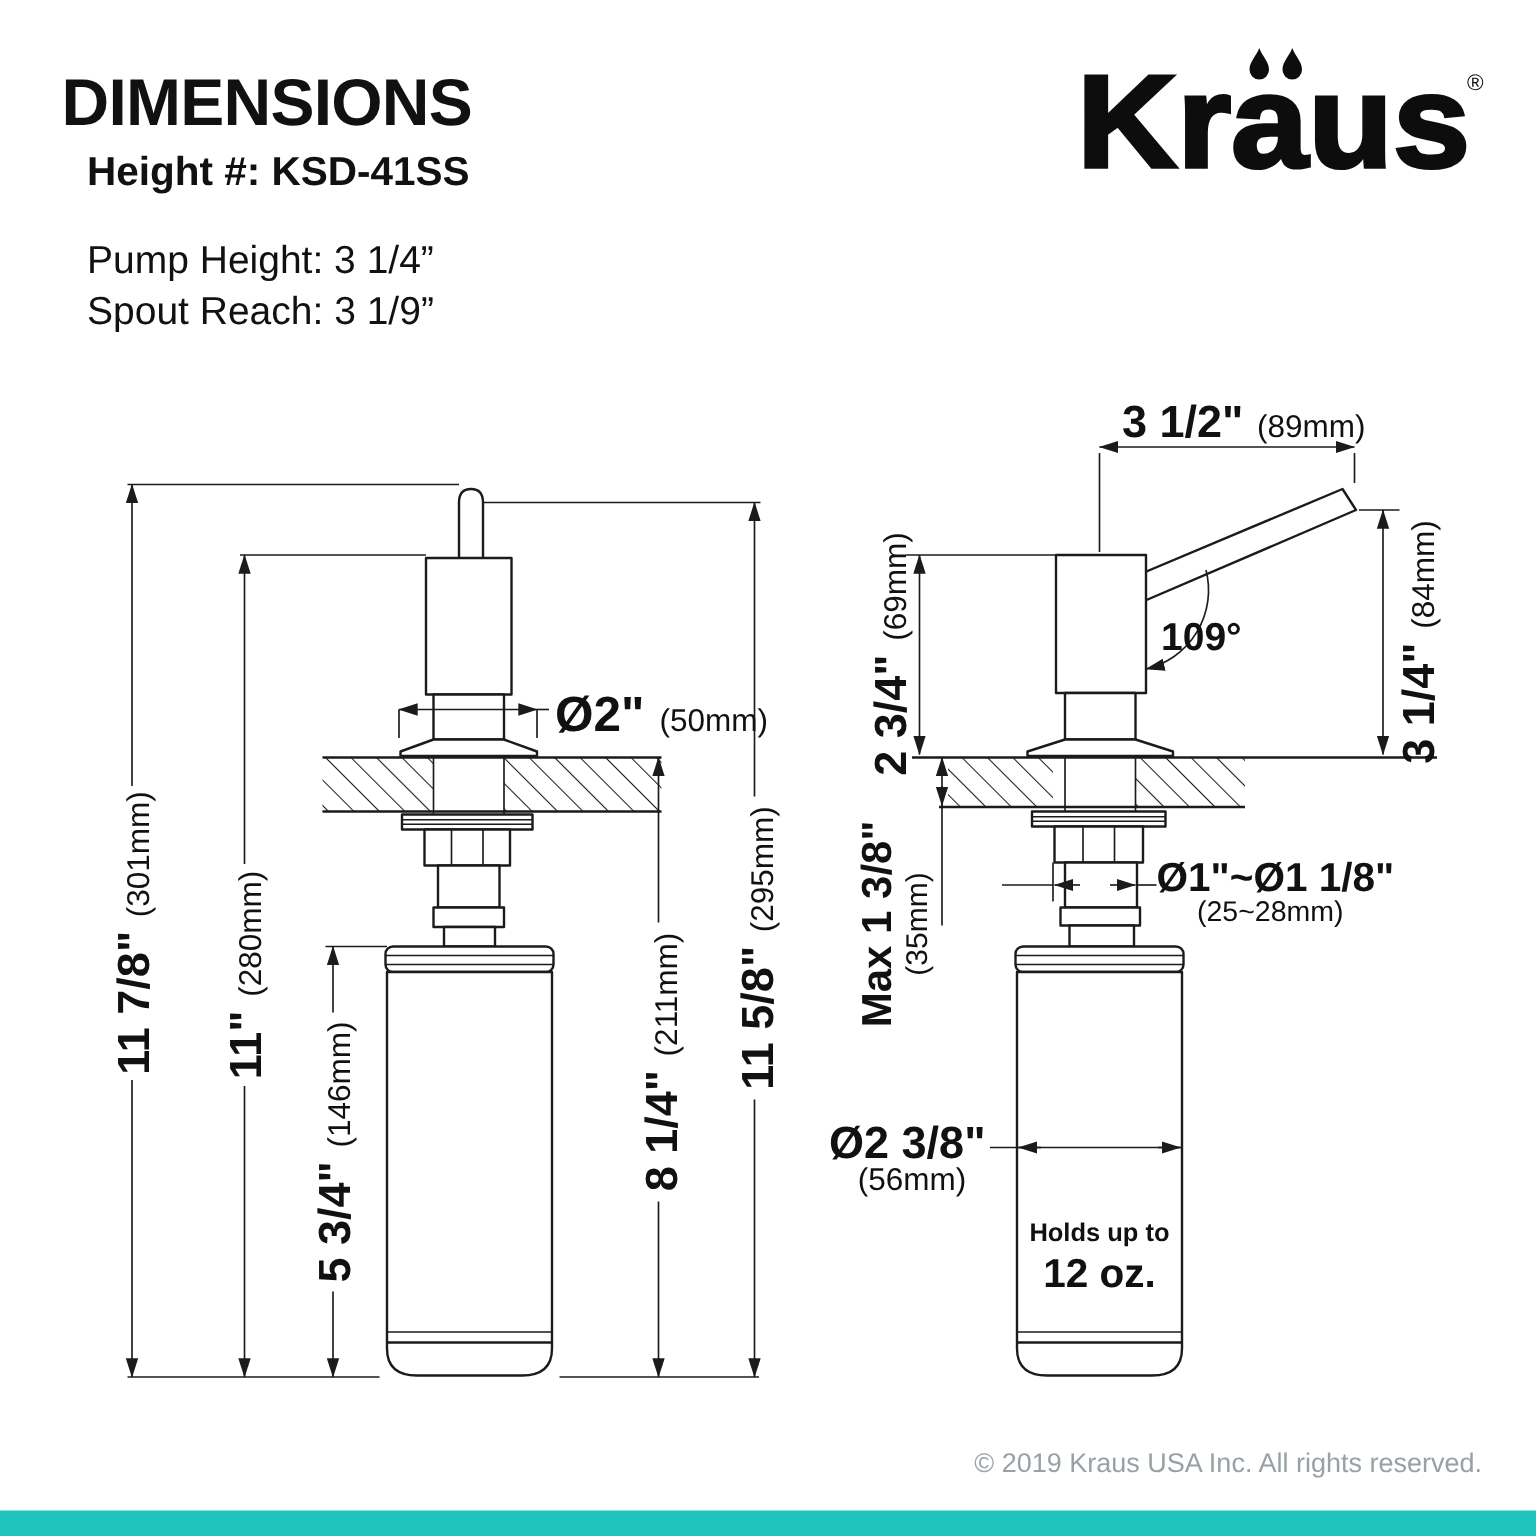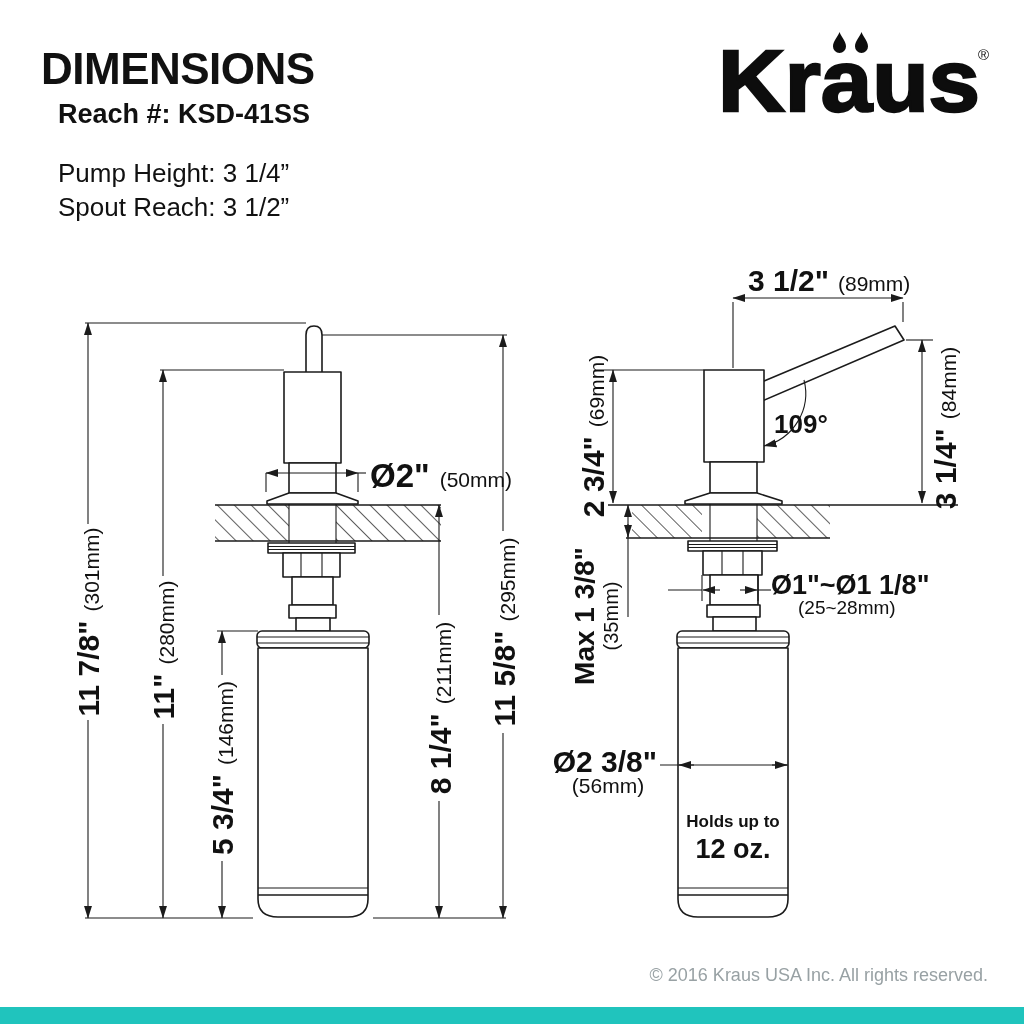--- a/index.html
+++ b/index.html
@@ -22,23 +22,23 @@
   .oline{ fill:#fff; stroke:#1b1b1b; stroke-width:1.6; stroke-linejoin:round; }
   .sline{ fill:none; stroke:#1b1b1b; stroke-width:1.6; }
   .iline{ fill:none; stroke:#1b1b1b; stroke-width:1.1; }
   .dim  { fill:none; stroke:#1b1b1b; stroke-width:1.1; }
   .wbg  { fill:#ffffff; stroke:none; }
 </style>
 </head>
 <body>
 
 <div class="abs" id="title">DIMENSIONS</div>
-<div class="abs" id="model">Reach #: KSD-41SS</div>
+<div class="abs" id="model">Height #: KSD-41SS</div>
 <div class="abs" id="pump">Pump Height: 3 1/4”</div>
-<div class="abs" id="spoutr">Spout Reach: 3 1/2”</div>
+<div class="abs" id="spoutr">Spout Reach: 3 1/9”</div>
 
 <svg class="abs" style="left:712px; top:28px;" width="290" height="92" viewBox="0 0 290 92">
   <text x="6" y="83" font-size="88" font-weight="700" fill="#0d0d0d" stroke="#0d0d0d" stroke-width="2.4" textLength="262" lengthAdjust="spacingAndGlyphs">Kraus</text>
   <g>
     <path transform="translate(121,4)" d="M6.5 0 C8.5 5.5 13 9 13 14.5 A6.5 6.5 0 1 1 0 14.5 C0 9 4.5 5.5 6.5 0 Z" fill="#0d0d0d"></path>
   </g>
   <g>
     <path transform="translate(143,4)" d="M6.5 0 C8.5 5.5 13 9 13 14.5 A6.5 6.5 0 1 1 0 14.5 C0 9 4.5 5.5 6.5 0 Z" fill="#0d0d0d"></path>
   </g>
   <text x="266" y="32" font-size="15" fill="#0d0d0d">®</text>
@@ -208,14 +208,14 @@
     </g>
     <text x="771" y="594" class="din" style="font-size:27px">Ø1"~Ø1 1/8"</text>
     <text x="798" y="614" class="dmm" style="font-size:19px">(25~28mm)</text>
     <text x="657" y="772" class="din" text-anchor="end">Ø2 3/8"</text>
     <text x="608" y="793" class="dmm" text-anchor="middle">(56mm)</text>
     <text x="733" y="827" text-anchor="middle" style="font-size:17px;font-weight:700;fill:#111">Holds up to</text>
     <text x="733" y="858" text-anchor="middle" style="font-size:27px;font-weight:700;fill:#111">12 oz.</text>
   </g>
 </svg>
 
-<div class="abs" id="footer">© 2016 Kraus USA Inc. All rights reserved.</div>
+<div class="abs" id="footer">© 2019 Kraus USA Inc. All rights reserved.</div>
 <div class="abs" id="tealbar"></div>
 
 </body></html>

